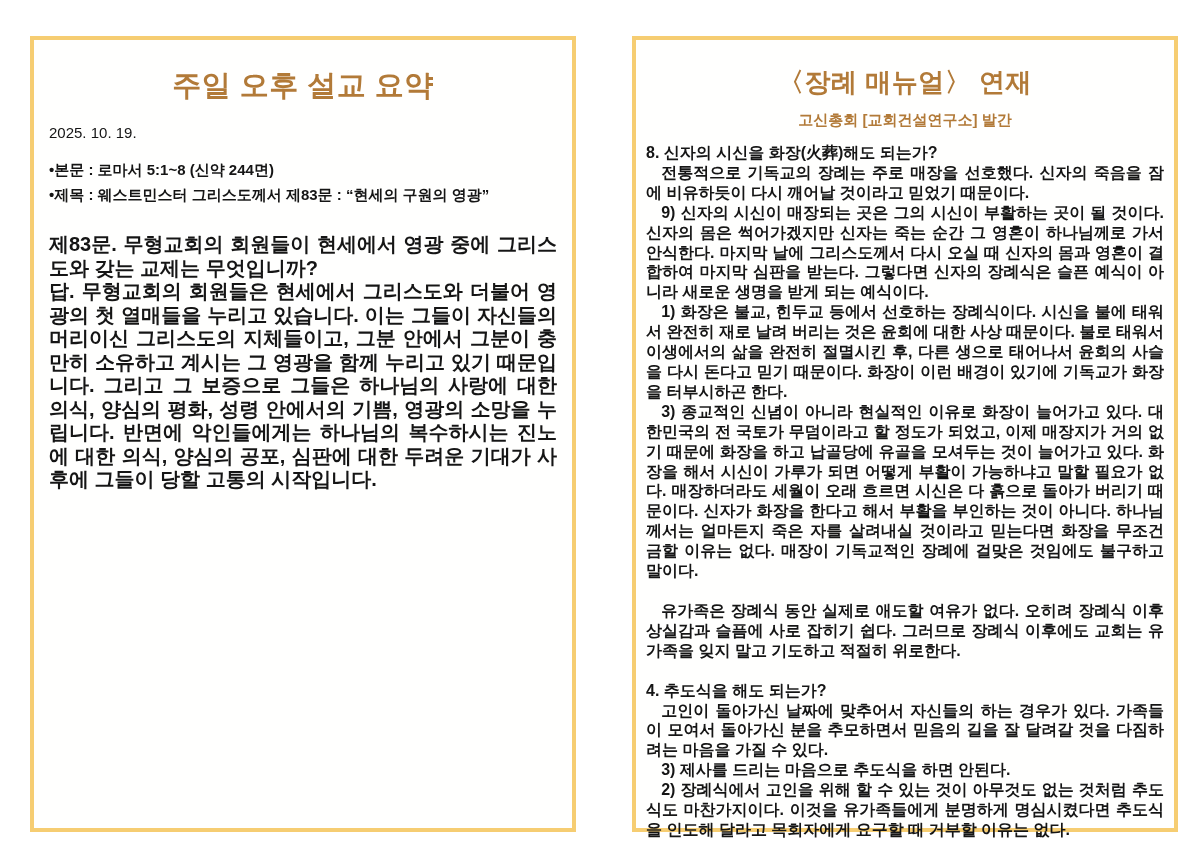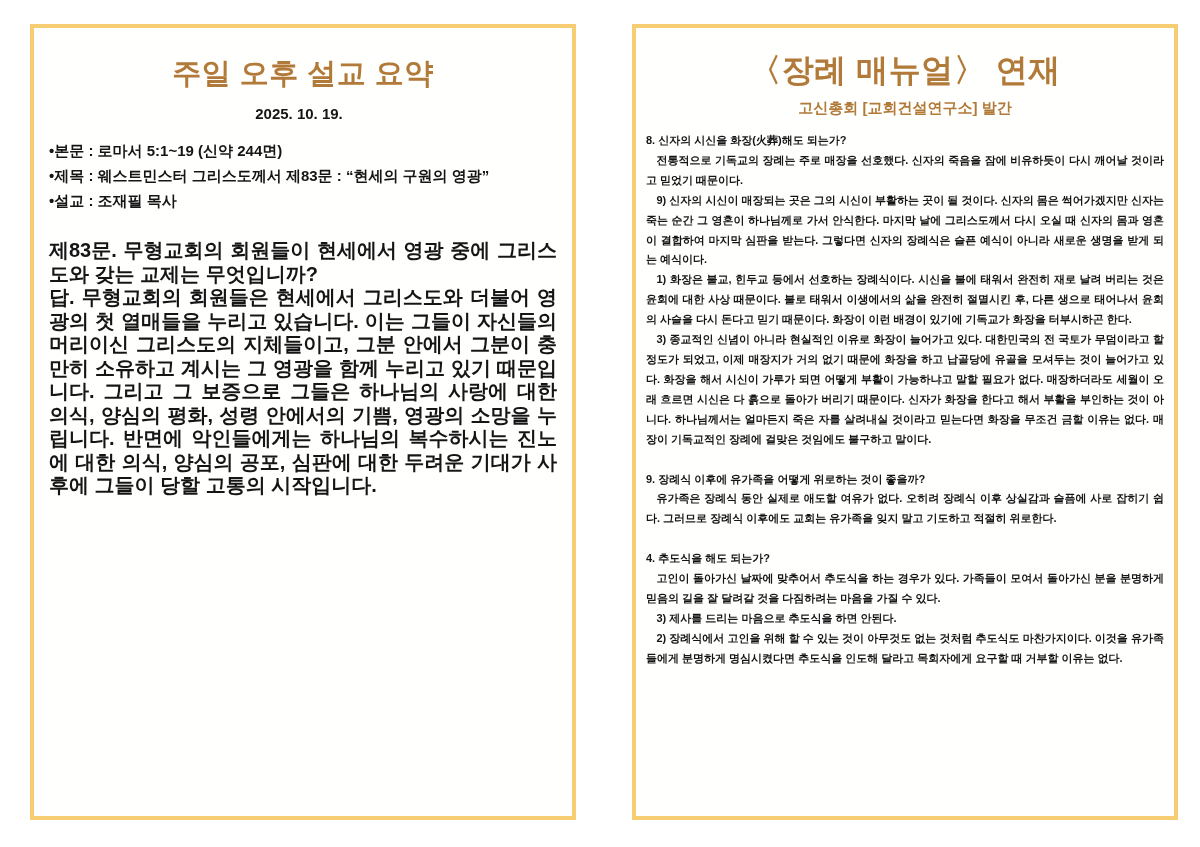--- a/index.html
+++ b/index.html
@@ -11,45 +11,45 @@
   html,body{width:1200px;height:847px;}
   body{
     background:#ffffff;
     font-family:"Liberation Sans", sans-serif;
     color:var(--ink);
     position:relative;
     overflow:hidden;
   }
   .page{
     position:absolute;
-    top:24px;
+    top:36px;
     height:796px;
     width:546px;
     background:#fffffe;
     border:4px solid var(--gold);
   }
   .page-left{left:30px;}
   .page-right{left:632px;}
 
   
   .page-left .inner{padding:0 15px;}
   .l-title{
     margin-top:28px;
     text-align:center;
     font-size:29px;
     line-height:34px;
     font-weight:800;
     color:var(--accent);
     letter-spacing:0.5px;
   }
   .l-date{
-    margin-top:15px;
-    text-align:center;
+    margin-top:22px;
+    text-align:left;
     font-size:15px;
-    font-weight:700;
+    font-weight:400;
     padding-right:8px;
   }
   .l-meta{
     list-style:none;
     margin-top:16px;
   }
   .l-meta li{
     font-size:15px;
     font-weight:700;
     line-height:25px;
@@ -64,21 +64,21 @@
     text-align:justify;
     text-align-last:left;
     word-break:break-all;
   }
 
   
   .page-right .inner{padding:0 10px;}
   .r-title{
     margin-top:26px;
     text-align:center;
-    font-size:32px;
+    font-size:26px;
     line-height:32px;
     font-weight:800;
     color:var(--accent);
     letter-spacing:0.5px;
   }
   .r-subtitle{
     margin-top:13px;
     text-align:center;
     font-size:15px;
     font-weight:700;
@@ -88,42 +88,41 @@
     margin-top:27px;
     font-size:17px;
     line-height:22px;
     font-weight:700;
     color:var(--ink);
   }
   .r-sections{margin-top:13px;}
   .r-section{margin-bottom:20px;}
   .r-section:last-child{margin-bottom:0;}
   .r-section p{
-    font-size:11px;
+    font-size:16px;
     font-weight:700;
     line-height:19.9px;
     text-align:justify;
     text-align-last:left;
     word-break:break-all;
   }
   .r-section p.ind{text-indent:0.95em;}
 </style>
 </head>
 <body>
 
 <div>
 
   <section class="page page-left">
     <div class="inner">
       <h1 class="l-title">주일 오후 설교 요약</h1>
       <div class="l-date">2025. 10. 19.</div>
       <ul class="l-meta">
-        <li>•본문 : 로마서 5:1~19 (신약 244면)</li>
+        <li>•본문 : 로마서 5:1~8 (신약 244면)</li>
         <li>•제목 : 웨스트민스터 그리스도께서 제83문 : “현세의 구원의 영광”</li>
-        <li>•설교 : 조재필 목사</li>
       </ul>
       <div class="l-body">
         <p>제83문. 무형교회의 회원들이 현세에서 영광 중에 그리스도와 갖는 교제는 무엇입니까?</p>
         <p>답. 무형교회의 회원들은 현세에서 그리스도와 더불어 영광의 첫 열매들을 누리고 있습니다. 이는 그들이 자신들의 머리이신 그리스도의 지체들이고, 그분 안에서 그분이 충만히 소유하고 계시는 그 영광을 함께 누리고 있기 때문입니다. 그리고 그 보증으로 그들은 하나님의 사랑에 대한 의식, 양심의 평화, 성령 안에서의 기쁨, 영광의 소망을 누립니다. 반면에 악인들에게는 하나님의 복수하시는 진노에 대한 의식, 양심의 공포, 심판에 대한 두려운 기대가 사후에 그들이 당할 고통의 시작입니다.</p>
       </div>
     </div>
   </section>
 
   <section class="page page-right">
     <div class="inner">
@@ -134,27 +133,26 @@
 
         <div class="r-section">
           <p>8. 신자의 시신을 화장(火葬)해도 되는가?</p>
           <p class="ind">전통적으로 기독교의 장례는 주로 매장을 선호했다. 신자의 죽음을 잠에 비유하듯이 다시 깨어날 것이라고 믿었기 때문이다.</p>
           <p class="ind">9) 신자의 시신이 매장되는 곳은 그의 시신이 부활하는 곳이 될 것이다. 신자의 몸은 썩어가겠지만 신자는 죽는 순간 그 영혼이 하나님께로 가서 안식한다. 마지막 날에 그리스도께서 다시 오실 때 신자의 몸과 영혼이 결합하여 마지막 심판을 받는다. 그렇다면 신자의 장례식은 슬픈 예식이 아니라 새로운 생명을 받게 되는 예식이다.</p>
           <p class="ind">1) 화장은 불교, 힌두교 등에서 선호하는 장례식이다. 시신을 불에 태워서 완전히 재로 날려 버리는 것은 윤회에 대한 사상 때문이다. 불로 태워서 이생에서의 삶을 완전히 절멸시킨 후, 다른 생으로 태어나서 윤회의 사슬을 다시 돈다고 믿기 때문이다. 화장이 이런 배경이 있기에 기독교가 화장을 터부시하곤 한다.</p>
           <p class="ind">3) 종교적인 신념이 아니라 현실적인 이유로 화장이 늘어가고 있다. 대한민국의 전 국토가 무덤이라고 할 정도가 되었고, 이제 매장지가 거의 없기 때문에 화장을 하고 납골당에 유골을 모셔두는 것이 늘어가고 있다. 화장을 해서 시신이 가루가 되면 어떻게 부활이 가능하냐고 말할 필요가 없다. 매장하더라도 세월이 오래 흐르면 시신은 다 흙으로 돌아가 버리기 때문이다. 신자가 화장을 한다고 해서 부활을 부인하는 것이 아니다. 하나님께서는 얼마든지 죽은 자를 살려내실 것이라고 믿는다면 화장을 무조건 금할 이유는 없다. 매장이 기독교적인 장례에 걸맞은 것임에도 불구하고 말이다.</p>
         </div>
 
         <div class="r-section">
-          <p>9. 장례식 이후에 유가족을 어떻게 위로하는 것이 좋을까?</p>
           <p class="ind">유가족은 장례식 동안 실제로 애도할 여유가 없다. 오히려 장례식 이후 상실감과 슬픔에 사로 잡히기 쉽다. 그러므로 장례식 이후에도 교회는 유가족을 잊지 말고 기도하고 적절히 위로한다.</p>
         </div>
 
         <div class="r-section">
           <p>4. 추도식을 해도 되는가?</p>
-          <p class="ind">고인이 돌아가신 날짜에 맞추어서 추도식을 하는 경우가 있다. 가족들이 모여서 돌아가신 분을 분명하게 믿음의 길을 잘 달려갈 것을 다짐하려는 마음을 가질 수 있다.</p>
+          <p class="ind">고인이 돌아가신 날짜에 맞추어서 자신들의 하는 경우가 있다. 가족들이 모여서 돌아가신 분을 추모하면서 믿음의 길을 잘 달려갈 것을 다짐하려는 마음을 가질 수 있다.</p>
           <p class="ind">3) 제사를 드리는 마음으로 추도식을 하면 안된다.</p>
           <p class="ind">2) 장례식에서 고인을 위해 할 수 있는 것이 아무것도 없는 것처럼 추도식도 마찬가지이다. 이것을 유가족들에게 분명하게 명심시켰다면 추도식을 인도해 달라고 목회자에게 요구할 때 거부할 이유는 없다.</p>
 
         </div>
 
       </div>
     </div>
   </section>
 
 </div>

